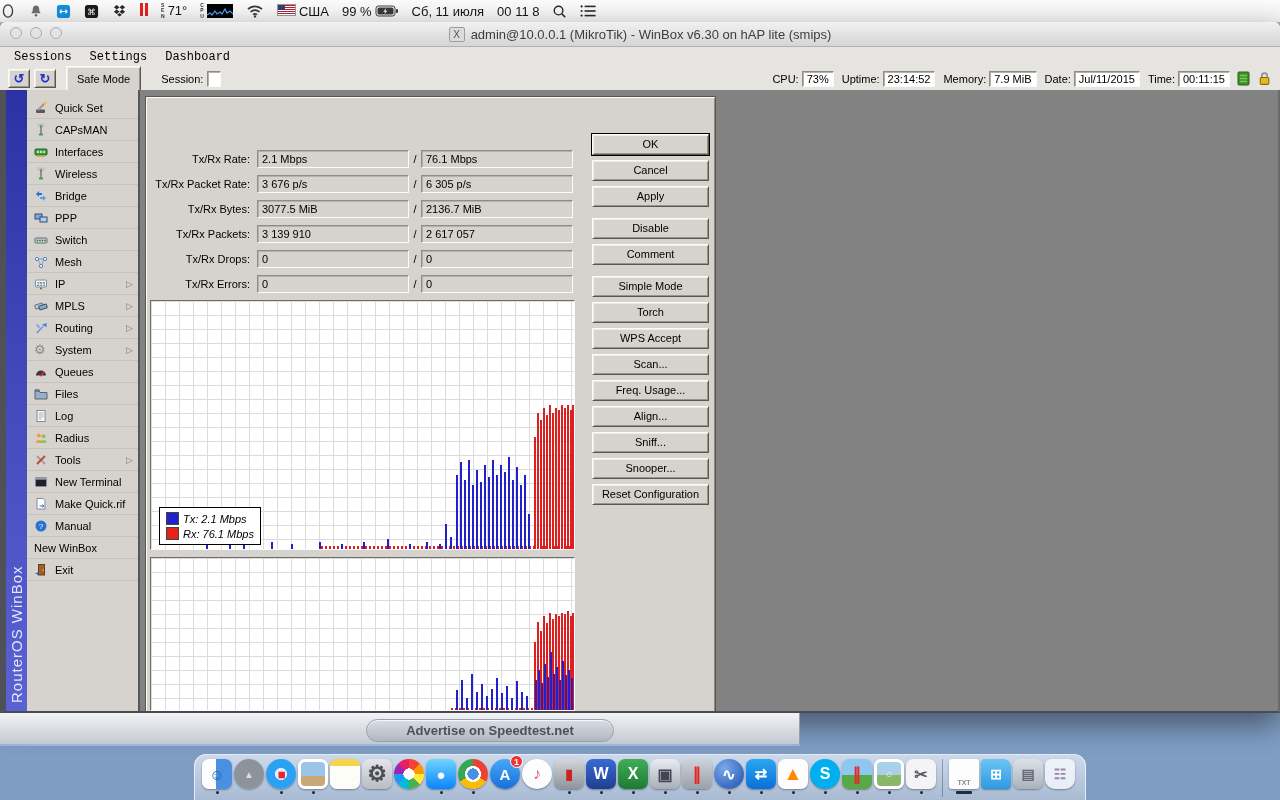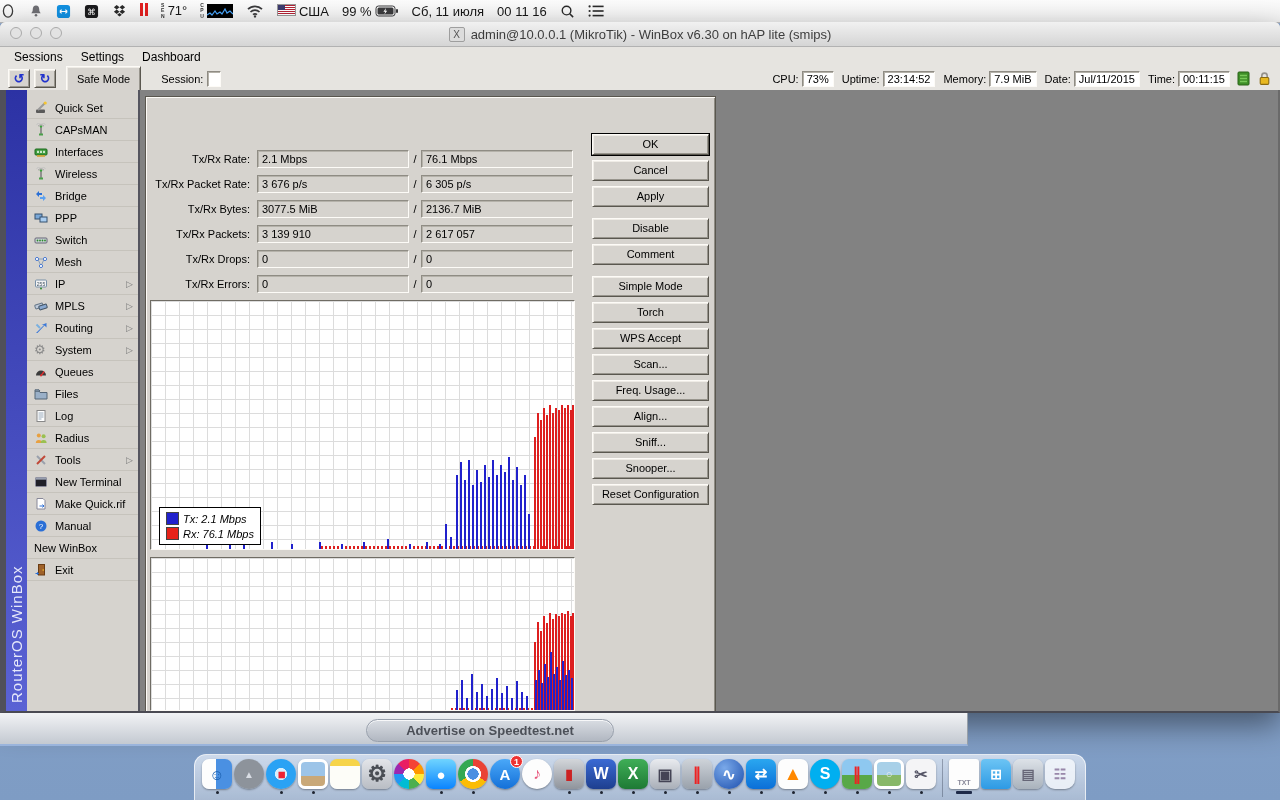--- a/index.html
+++ b/index.html
@@ -30,21 +30,21 @@
     border-radius:6px 6px 0 0;box-shadow:0 12px 30px rgba(0,0,0,.45);}
   .titlebar{height:24px;border-radius:6px 6px 0 0;background:linear-gradient(#f1f1f1,#d5d5d5);
     border-bottom:1px solid #b2b2b2;position:relative;display:flex;align-items:center;justify-content:center;
     font-size:13px;color:#3d3d3d;}
   .lights{position:absolute;left:10px;top:5px;display:flex;gap:8px;}
   .light{width:12px;height:12px;border-radius:50%;background:#e3e3e3;border:1px solid #aaa;box-sizing:border-box;}
   .titletext{display:inline-flex;align-items:center;gap:6px;}
   .xicon{display:inline-flex;align-items:center;justify-content:center;width:14px;height:13px;
     background:#dcdcdc;border:1px solid #9e9e9e;font-size:10px;color:#555;border-radius:2px;}
   .menurow{height:20px;display:flex;align-items:center;padding-left:14px;font-size:12px;background:#e6e4e0;}
-  .wb-menu{margin-right:18px;}
+  .wb-menu{margin-right:18px;font-family:Liberation Mono, monospace;}
   .toolbar{height:23px;display:flex;align-items:center;padding:0 8px;background:#e6e4e0;
     border-bottom:1px solid #8e8b84;font-size:11px;}
   .raised{background:#d6d3ce;border:1px solid;border-color:#fdfbf7 #5a574f #5a574f #fdfbf7;
     box-shadow:inset 1px 1px 0 #efece6,inset -1px -1px 0 #98958d;box-sizing:border-box;}
   .sunken2{border:1px solid;border-color:#8f8c84 #fdfbf7 #fdfbf7 #8f8c84;
     box-shadow:inset 1px 1px 0 #b5b2aa;box-sizing:border-box;}
   .tbtn{width:22px;height:19px;display:inline-flex;align-items:center;justify-content:center;
     color:#2233cc;font-size:13px;font-weight:bold;margin-right:4px;}
   .safemode{height:26px;padding:0 10px;display:inline-flex;align-items:center;margin:0 6px;}
   .sess-label{margin-left:14px;margin-right:4px;}
@@ -99,21 +99,21 @@
     padding:3px 6px;z-index:5;font-size:11px;font-style:italic;}
   .lrow{display:flex;align-items:center;gap:4px;height:15px;}
   .lswatch{width:11px;height:11px;border:1px solid #444;display:inline-block;}
   .dbuttons{position:absolute;left:446px;top:37px;width:118px;}
   .dbtn{display:block;width:117px;height:21px;line-height:19px;text-align:center;font-size:11px;
     margin-bottom:5px;}
   .dbtn.gap{margin-top:11px;}
   .dbtn.default{box-shadow:0 0 0 1px #000,inset 1px 1px 0 #efece6,inset -1px -1px 0 #98958d;}
 
   
-  #safaristrip{position:absolute;top:713px;left:0;width:968px;height:33px;
+  #safaristrip{position:absolute;top:713px;left:0;width:800px;height:33px;
     background:linear-gradient(#f2f3f5,#c3c9d1);border-right:1px solid #98a0a8;
     border-bottom:2px solid #9ab4dc;box-sizing:border-box;}
   .adbtn{position:absolute;left:366px;top:6px;width:248px;height:23px;border-radius:12px;
     background:linear-gradient(#d9dde3,#b1b7c1);border:1px solid #98a0ac;box-sizing:border-box;
     color:#4c5058;font-weight:bold;font-size:13px;display:flex;align-items:center;justify-content:center;
     box-shadow:inset 0 1px 0 rgba(255,255,255,.8);}
 
   
   #dock{position:absolute;bottom:0;left:50%;transform:translateX(-50%);width:892px;height:46px;
     background:linear-gradient(rgba(218,228,242,.85),rgba(178,193,214,.82));
@@ -256,21 +256,21 @@
               <rect x="21" y="4" width="2" height="4" rx="1" fill="#3a3a3c"></rect>
               <rect x="2.5" y="2.5" width="16" height="7" rx="1.5" fill="#3a3a3c"></rect>
               <path d="M11 3 8.4 6.7h1.8L9.4 9.4l2.8-3.7h-1.8z" fill="#fff"></path>
             </svg>
           </span>
         </span>
         <span class="st-item">
           <span>Сб, 11 июля</span>
         </span>
         <span class="st-item">
-          <span>00 11 16</span>
+          <span>00 11 8</span>
         </span>
         <span class="st-item">
           <span>
             <svg width="15" height="15" viewBox="0 0 16 16">
               <circle cx="7" cy="7" r="4.6" fill="none" stroke="#2a2a2a" stroke-width="1.5"></circle>
               <line x1="10.4" y1="10.4" x2="14" y2="14" stroke="#2a2a2a" stroke-width="1.6"></line>
             </svg>
           </span>
         </span>
         <span class="st-item">

